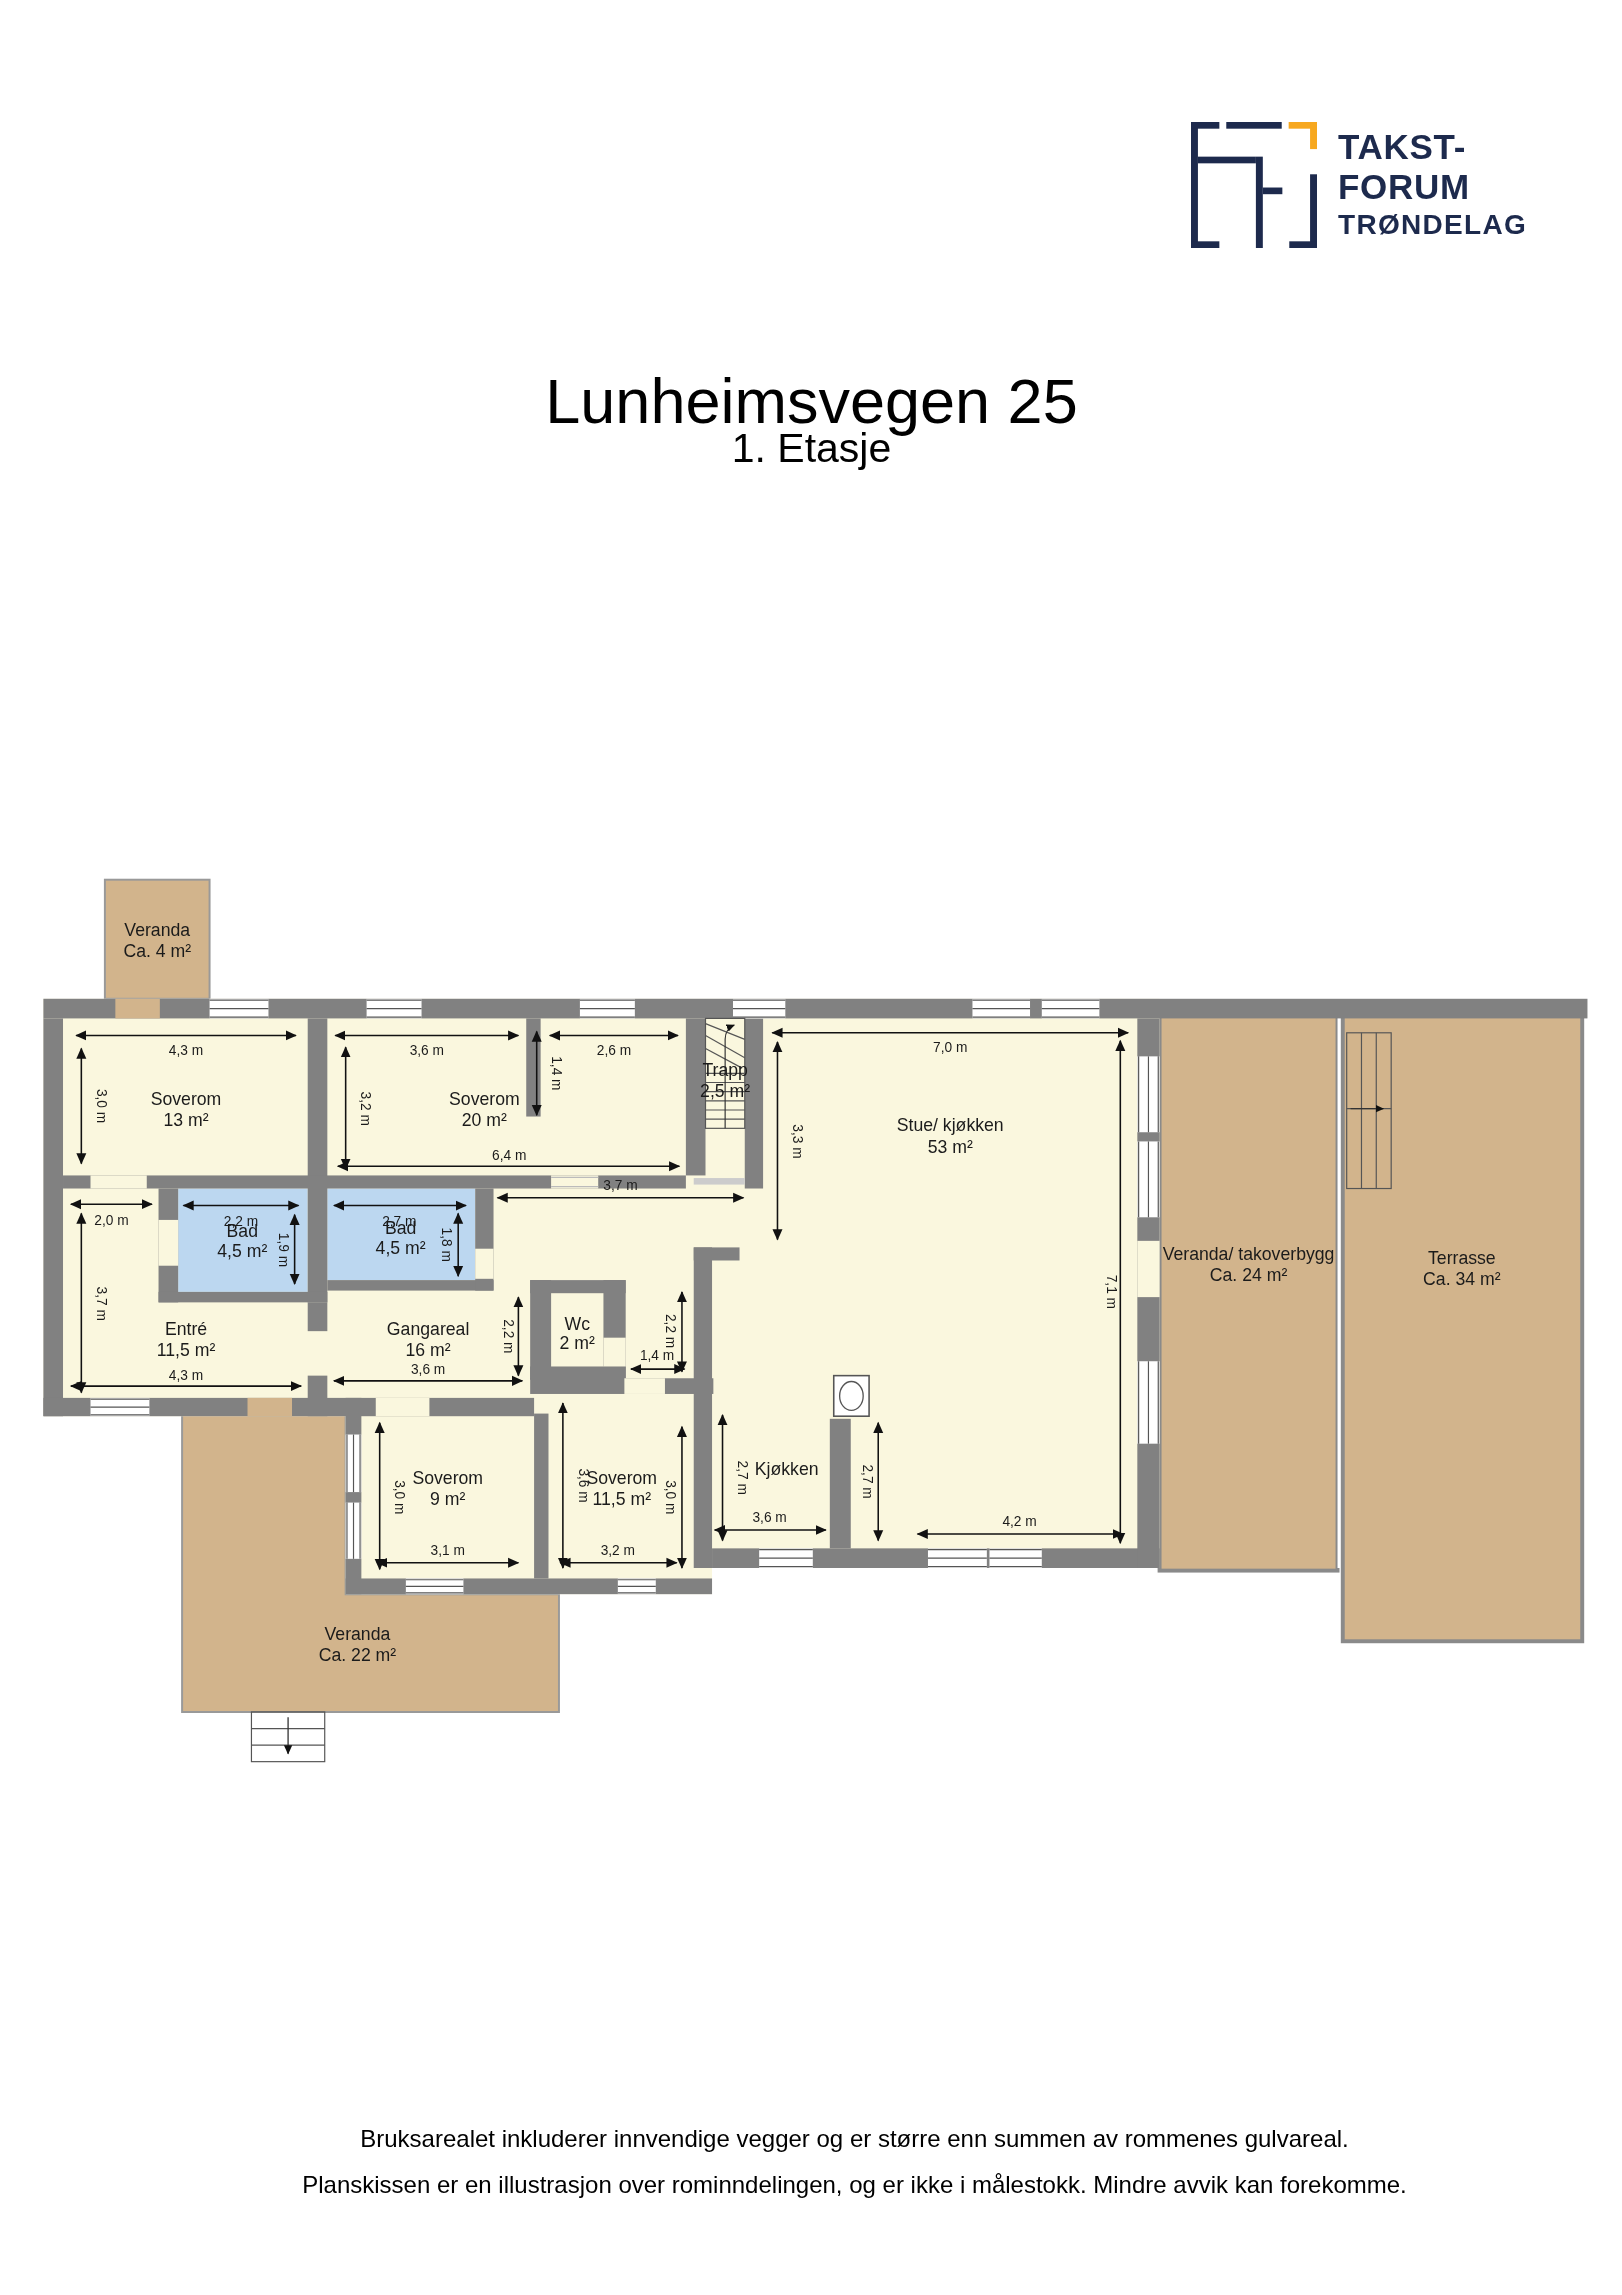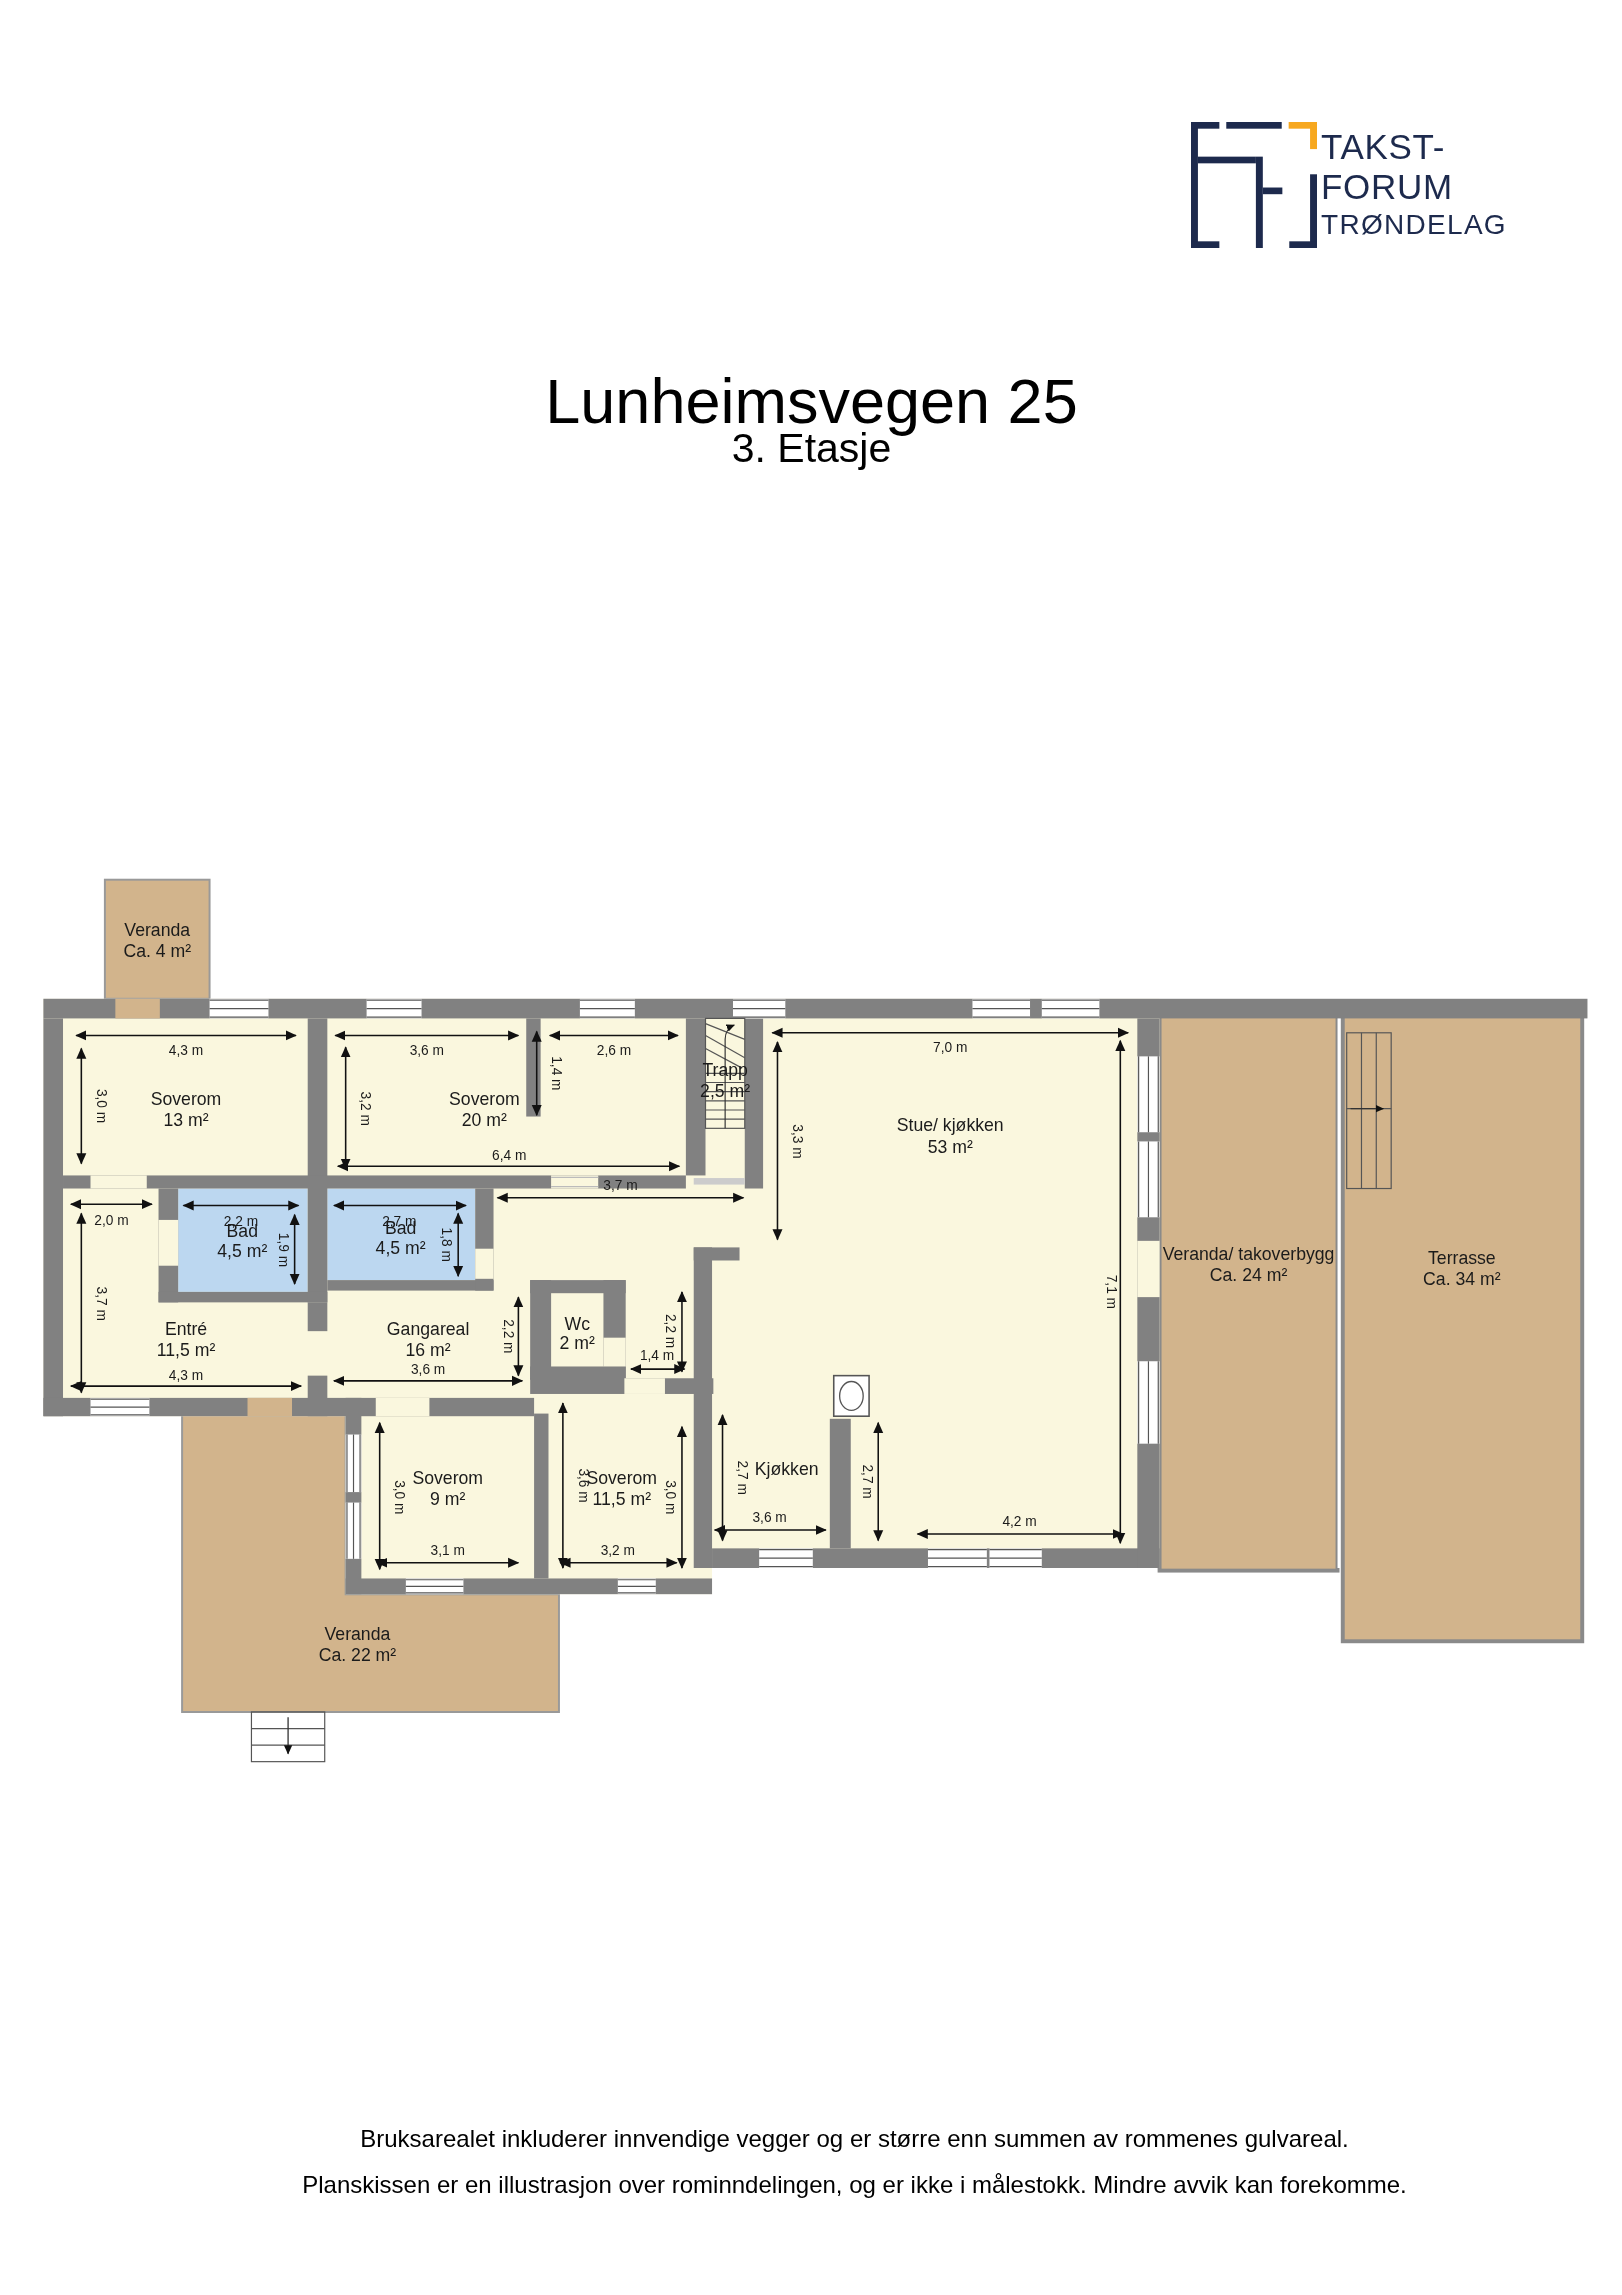--- a/index.html
+++ b/index.html
@@ -3,21 +3,21 @@
 <meta charset="utf-8">
 <style>
   html,body{margin:0;padding:0;background:#fff;}
   .page{position:relative;width:1623px;height:2295px;background:#ffffff;overflow:hidden;
         font-family:"Liberation Sans", sans-serif;color:#111;}
   .title{position:absolute;top:342px;left:0;width:100%;text-align:center;
          font-size:63px;font-weight:400;color:#000;margin-top:23px;}
   .subtitle{position:absolute;top:425px;left:0;width:100%;text-align:center;
          font-size:41px;font-weight:400;color:#000;}
   .logo{position:absolute;top:122px;left:1191px;display:flex;align-items:center;}
-  .logo-text{margin-left:4px;color:#1D2A4D;font-weight:normal;}
+  .logo-text{margin-left:21px;color:#1D2A4D;font-weight:bold;}
   .logo-line{font-size:35px;line-height:1.14;letter-spacing:0.7px;}
   .logo-line3{font-size:28px;line-height:1.3;letter-spacing:1.3px;}
   .footer-line{position:absolute;left:0;width:100%;text-align:center;font-size:24px;color:#000;margin-left:43px;}
   .f1{top:2125px;} .f2{top:2171px;}
   svg text{font-family:"Liberation Sans", sans-serif;}
   .rname{font-size:13.5px;fill:#1b1b1b;}
   .dimt{font-size:10.5px;fill:#1b1b1b;}
   .dim{stroke:#111;stroke-width:1.2;}
   .thin{stroke:#555;stroke-width:0.9;fill:none;}
 </style>
@@ -45,21 +45,21 @@
       </g>
     </svg>
     <div class="logo-text">
       <div class="logo-line">TAKST-</div>
       <div class="logo-line">FORUM</div>
       <div class="logo-line3">TRØNDELAG</div>
     </div>
   </div>
 
   <div class="title">Lunheimsvegen 25</div>
-  <div class="subtitle">3. Etasje</div>
+  <div class="subtitle">1. Etasje</div>
 
   <svg style="position:absolute;left:0;top:864px;" width="1623" height="1073" viewBox="0 0 1240 820">
     <defs>
       <marker id="ah" viewBox="0 0 8 8" refX="7" refY="4" markerWidth="7.5" markerHeight="7.5" orient="auto-start-reverse">
         <path d="M0,0.6 L7.6,4 L0,7.4 z" fill="#111"></path>
       </marker>
     </defs>
 
     <g>
       <rect x="80" y="12" width="80" height="91" fill="#D2B48C" stroke="#999" stroke-width="1.5"></rect>

